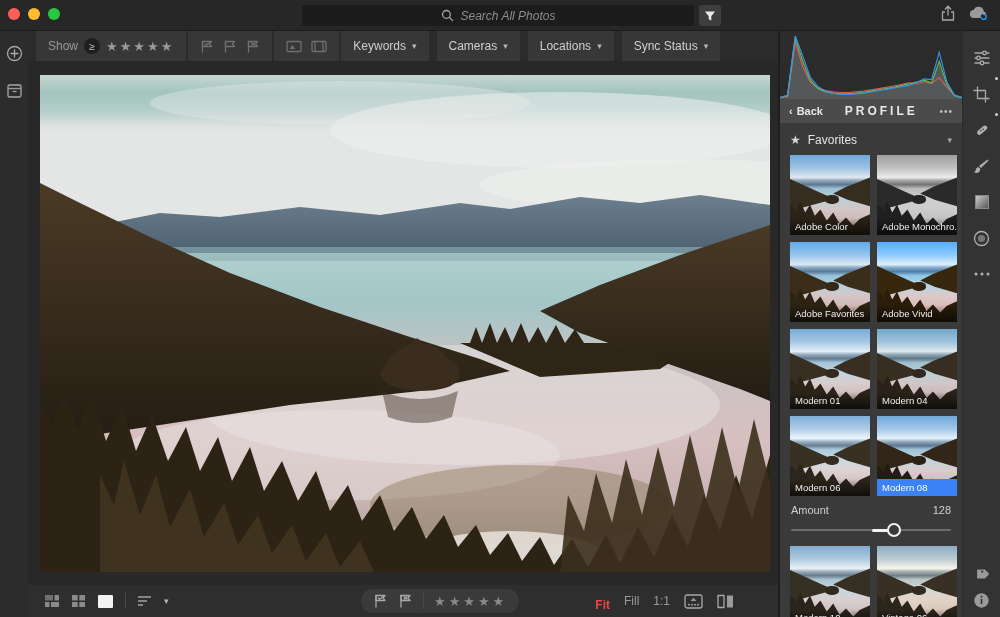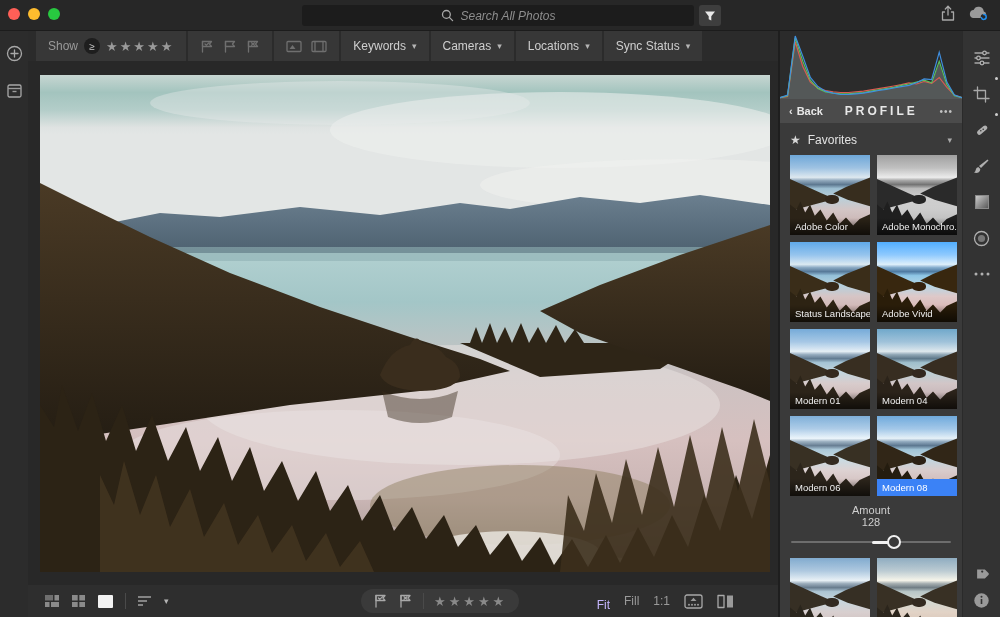--- a/index.html
+++ b/index.html
@@ -43,21 +43,21 @@
 
   
   .bottombar { height:32px; background:#2e2e2e; display:flex; align-items:center; position:relative; }
   .bb-left { display:flex; align-items:center; gap:11px; margin-left:16px; }
   .vsep { width:1px; height:16px; background:#4a4a4a; }
   .bb-center { position:absolute; left:333px; top:4px; height:24px; background:#3a3a3a;
     border-radius:12px; display:flex; align-items:center; padding:0 12px; gap:10px; }
   .bb-center .stars { color:#8a8a8a; font-size:13px; letter-spacing:3px; }
   .bb-right { position:absolute; right:44px; display:flex; align-items:center; gap:14px;
     font-size:12px; color:#9a9a9a; }
-  .bb-right .active { color:#c4b5fd; font-weight:normal;margin-top:8px; }
+  .bb-right .active { color:#ef4444; font-weight:bold;margin-top:8px; }
 
   
   .rightpanel { width:183px; background:#3a3a3a; display:flex; flex-direction:column; border-right:1px solid #2a2a2a; }
   .histogram { height:68px; background:#2b2b2b; position:relative; }
   .histogram svg { display:block; width:100%; height:100%; }
   .profile-header { height:24px; background:#4b4b4b; display:flex; align-items:center;
     padding:0 9px; color:#e8e8e8; font-size:11px; }
   .ph-back { display:flex; align-items:center; gap:4px; font-weight:bold; }
   .ph-title { flex:1; text-align:center; letter-spacing:3px; font-weight:bold; font-size:12px; }
   .ph-more { color:#c2c2c2; letter-spacing:1px; font-size:10px; }
@@ -86,21 +86,21 @@
     clip-path:polygon(0 62%,8% 68%,13% 58%,19% 72%,25% 62%,31% 76%,38% 68%,46% 82%,54% 72%,62% 86%,70% 78%,79% 88%,87% 80%,100% 74%,100% 100%,0 100%); }
   .ti-island { position:absolute; left:44%; top:50%; width:17%; height:11%; background:#33281c; border-radius:45%; }
 
   .p0{filter:none} .p1{filter:grayscale(1) contrast(1.05)} .p2{filter:saturate(1.3)}
   .p3{filter:saturate(1.55) contrast(1.06)} .p4{filter:saturate(.9) brightness(1.03)}
   .p5{filter:saturate(.85) hue-rotate(-6deg)} .p6{filter:saturate(.8) brightness(1.06)}
   .p7{filter:saturate(.95) contrast(1.08)} .p8{filter:saturate(.7) brightness(1.04)}
   .p9{filter:sepia(.28) saturate(.85)}
 
   .amount-row { display:flex; justify-content:space-between; align-items:center;
-    color:#cfcfcf; font-size:11px; margin:8px 1px 6px;flex-direction:column; }
+    color:#cfcfcf; font-size:11px; margin:8px 1px 6px; }
   .slider { position:relative; height:16px; margin:0 1px 8px; }
   .slider .track { position:absolute; left:0; right:0; top:7px; height:2px; background:#6d6d6d; border-radius:1px; }
   .slider .fill { position:absolute; top:6.5px; height:3px; background:#f2f2f2; border-radius:2px; }
   .slider .knob { position:absolute; top:1px; width:14px; height:14px; border-radius:50%;
     background:#3a3a3a; border:2px solid #f2f2f2; }
 
   
   .toolstrip { width:37px; background:#333333; display:flex; flex-direction:column; align-items:center;
     padding-top:12px; position:relative; }
   .tool { width:30px; height:30px; display:flex; align-items:center; justify-content:center; margin-bottom:6px; }
@@ -218,21 +218,21 @@
         </span>
         <span class="icon">
           <svg width="16" height="13" viewBox="0 0 16 13">
               <rect class="st dim" x="1" y="1.5" width="14" height="10" rx="1"></rect>
               <line class="st dim" x1="4" y1="1.5" x2="4" y2="11.5"></line>
               <line class="st dim" x1="12" y1="1.5" x2="12" y2="11.5"></line>
             </svg>
         </span>
       </div>
 
-      <div id="dropdowns" style="display:flex;gap:2px;align-items:stretch;">
+      <div id="dropdowns" style="display:flex;gap:8px;align-items:stretch;">
         <div class="chip">
           <span class="dd-label">Keywords</span>
           <span class="chev">▾</span>
         </div>
 
         <div class="chip">
           <span class="dd-label">Cameras</span>
           <span class="chev">▾</span>
         </div>
 
@@ -433,21 +433,21 @@
           <div class="plabel">Adobe Monochro...</div>
         </div>
 
         <div class="pthumb">
           <div class="thumb-img p2">
             <div class="ti-left"></div>
               <div class="ti-right"></div>
             <div class="ti-island"></div>
               <div class="ti-bottom"></div>
           </div>
-          <div class="plabel">Status Landscape</div>
+          <div class="plabel">Adobe Favorites</div>
         </div>
 
         <div class="pthumb">
           <div class="thumb-img p3">
             <div class="ti-left"></div>
               <div class="ti-right"></div>
             <div class="ti-island"></div>
               <div class="ti-bottom"></div>
           </div>
           <div class="plabel">Adobe Vivid</div>

